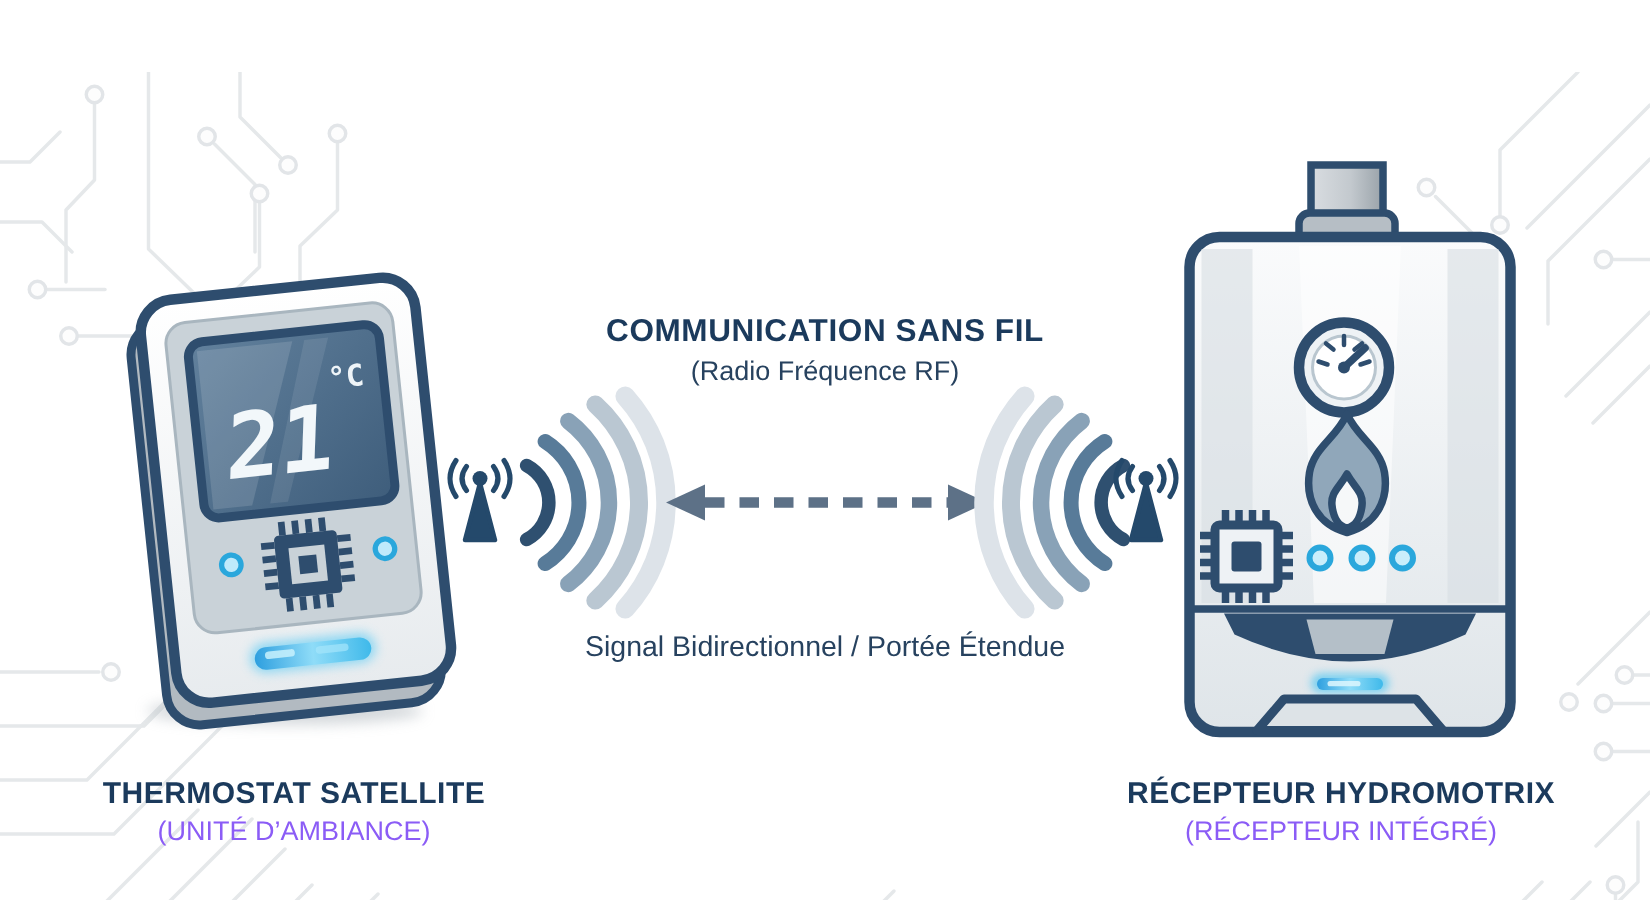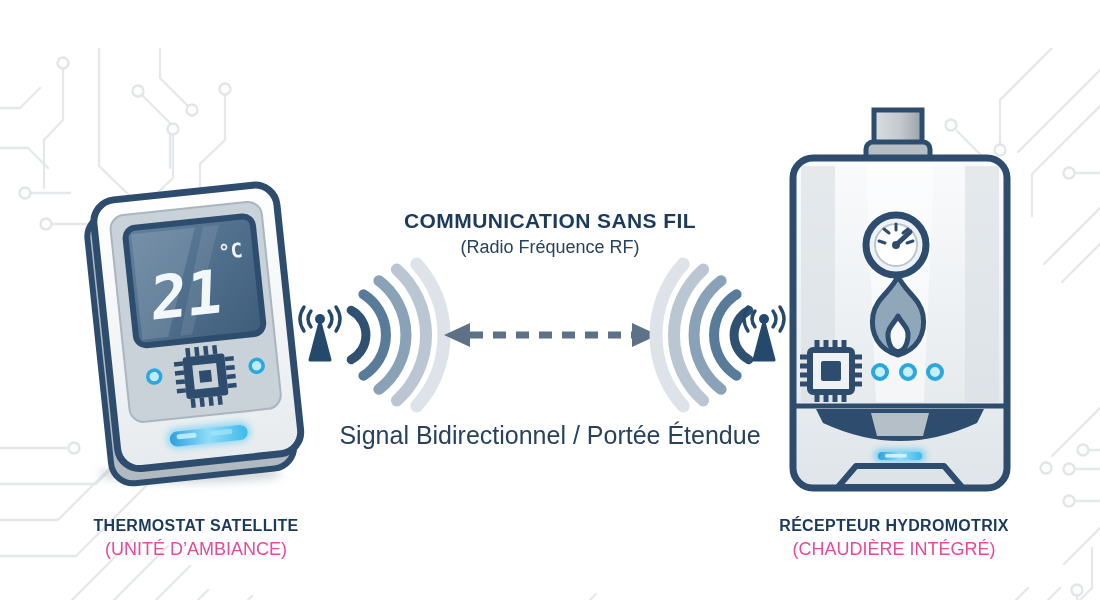--- a/index.html
+++ b/index.html
@@ -6,24 +6,24 @@
   .canvas{
     position:relative;width:1100px;height:600px;background:#ffffff;
     overflow:hidden;font-family:"Liberation Sans",sans-serif;margin-top:48px;
   }
   .abs{position:absolute;}
   svg{overflow:visible;display:block;}
   .bg-circuit{left:0;top:0;}
   .title-block{left:0;right:0;top:160px;text-align:center;line-height:1.25;}
   .title-main{font-size:21px;font-weight:700;letter-spacing:.4px;color:#1b3a5c;}
   .title-sub{font-size:18px;font-weight:400;color:#27425f;margin-top:2px;}
-  .caption{left:0;right:0;top:373px;text-align:center;font-size:25px;color:#27425f;}
+  .caption{left:0;right:0;top:373px;text-align:center;font-size:19px;color:#27425f;}
   .dev-label{text-align:center;line-height:1.3;top:468px;}
-  .dev-label .l1{font-size:16px;font-weight:700;letter-spacing:.3px;color:#1b3a5c;}
-  .dev-label .l2{font-size:18px;font-weight:400;color:#ec4899;margin-top:1px;}
+  .dev-label .l1{font-size:20px;font-weight:700;letter-spacing:.3px;color:#1b3a5c;}
+  .dev-label .l2{font-size:18px;font-weight:400;color:#8b5cf6;margin-top:1px;}
   .label-left{left:14px;width:364px;}
   .label-right{left:706px;width:376px;}
   .thermostat-wrap{left:96px;top:140px;width:200px;height:292px;transform:rotate(-6deg);transform-origin:50% 50%;}
   .thermo-shadow{left:86px;top:412px;}
   .waves-left{left:332px;top:206px;}
   .waves-right{left:648px;top:206px;transform:scaleX(-1);}
   .antenna-left{left:296px;top:258px;}
   .antenna-right{left:740px;top:258px;}
   .arrow-wrap{left:440px;top:268px;}
   .boiler-wrap{left:788px;top:56px;}
@@ -323,16 +323,16 @@
   </div>
 
   <div class="abs caption">Signal Bidirectionnel / Portée Étendue</div>
 
   <div class="abs dev-label label-left">
     <div class="l1">THERMOSTAT SATELLITE</div>
     <div class="l2">(UNITÉ D’AMBIANCE)</div>
   </div>
   <div class="abs dev-label label-right">
     <div class="l1">RÉCEPTEUR HYDROMOTRIX</div>
-    <div class="l2">(CHAUDIÈRE INTÉGRÉ)</div>
+    <div class="l2">(RÉCEPTEUR INTÉGRÉ)</div>
   </div>
 
 </div>
 
 </body></html>

